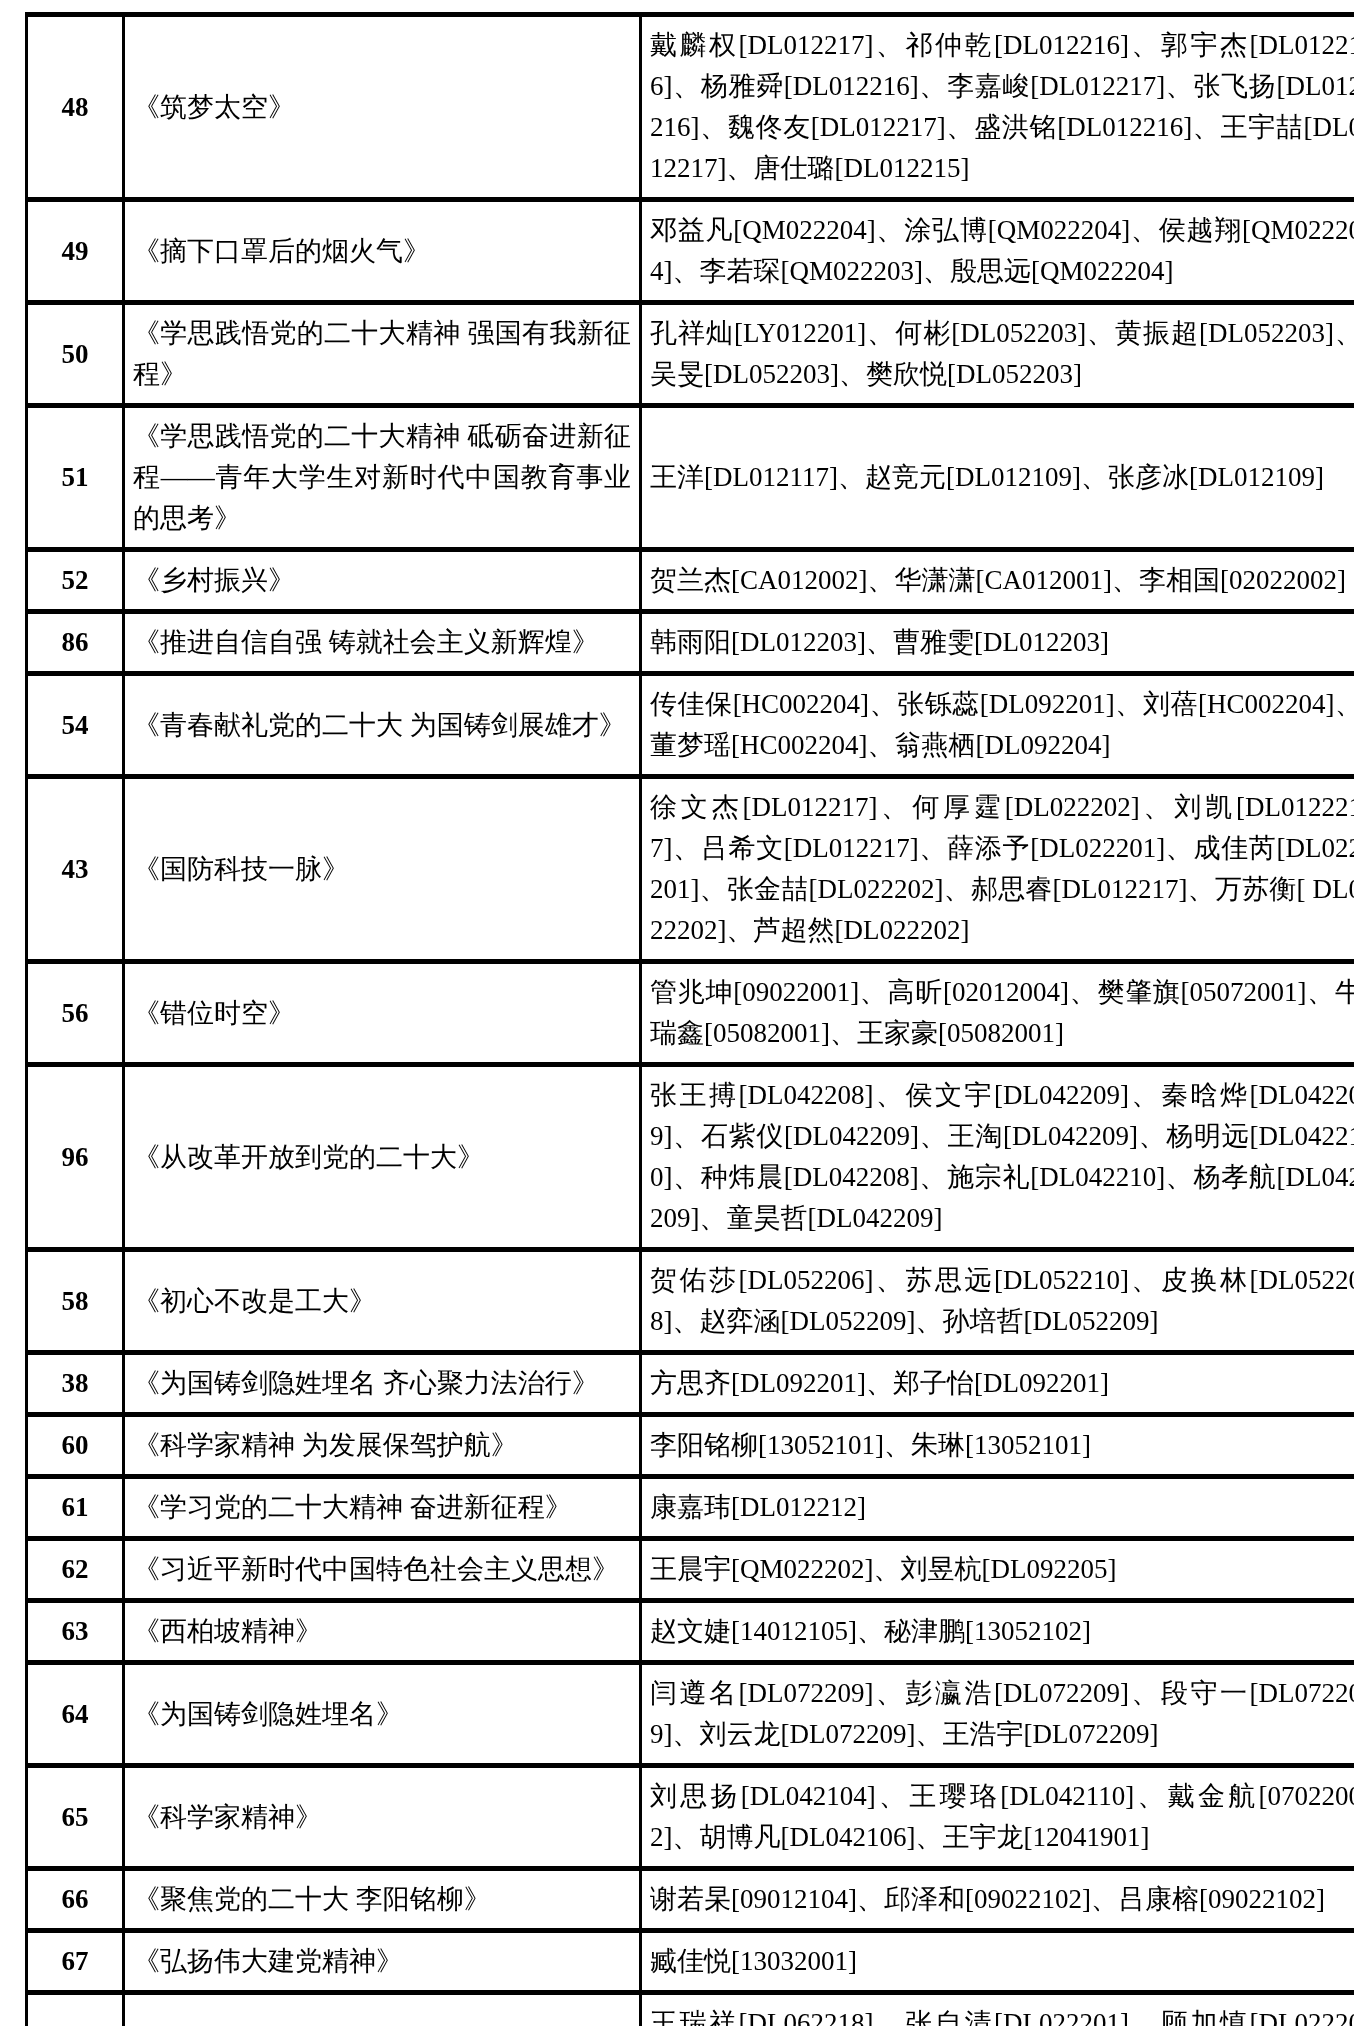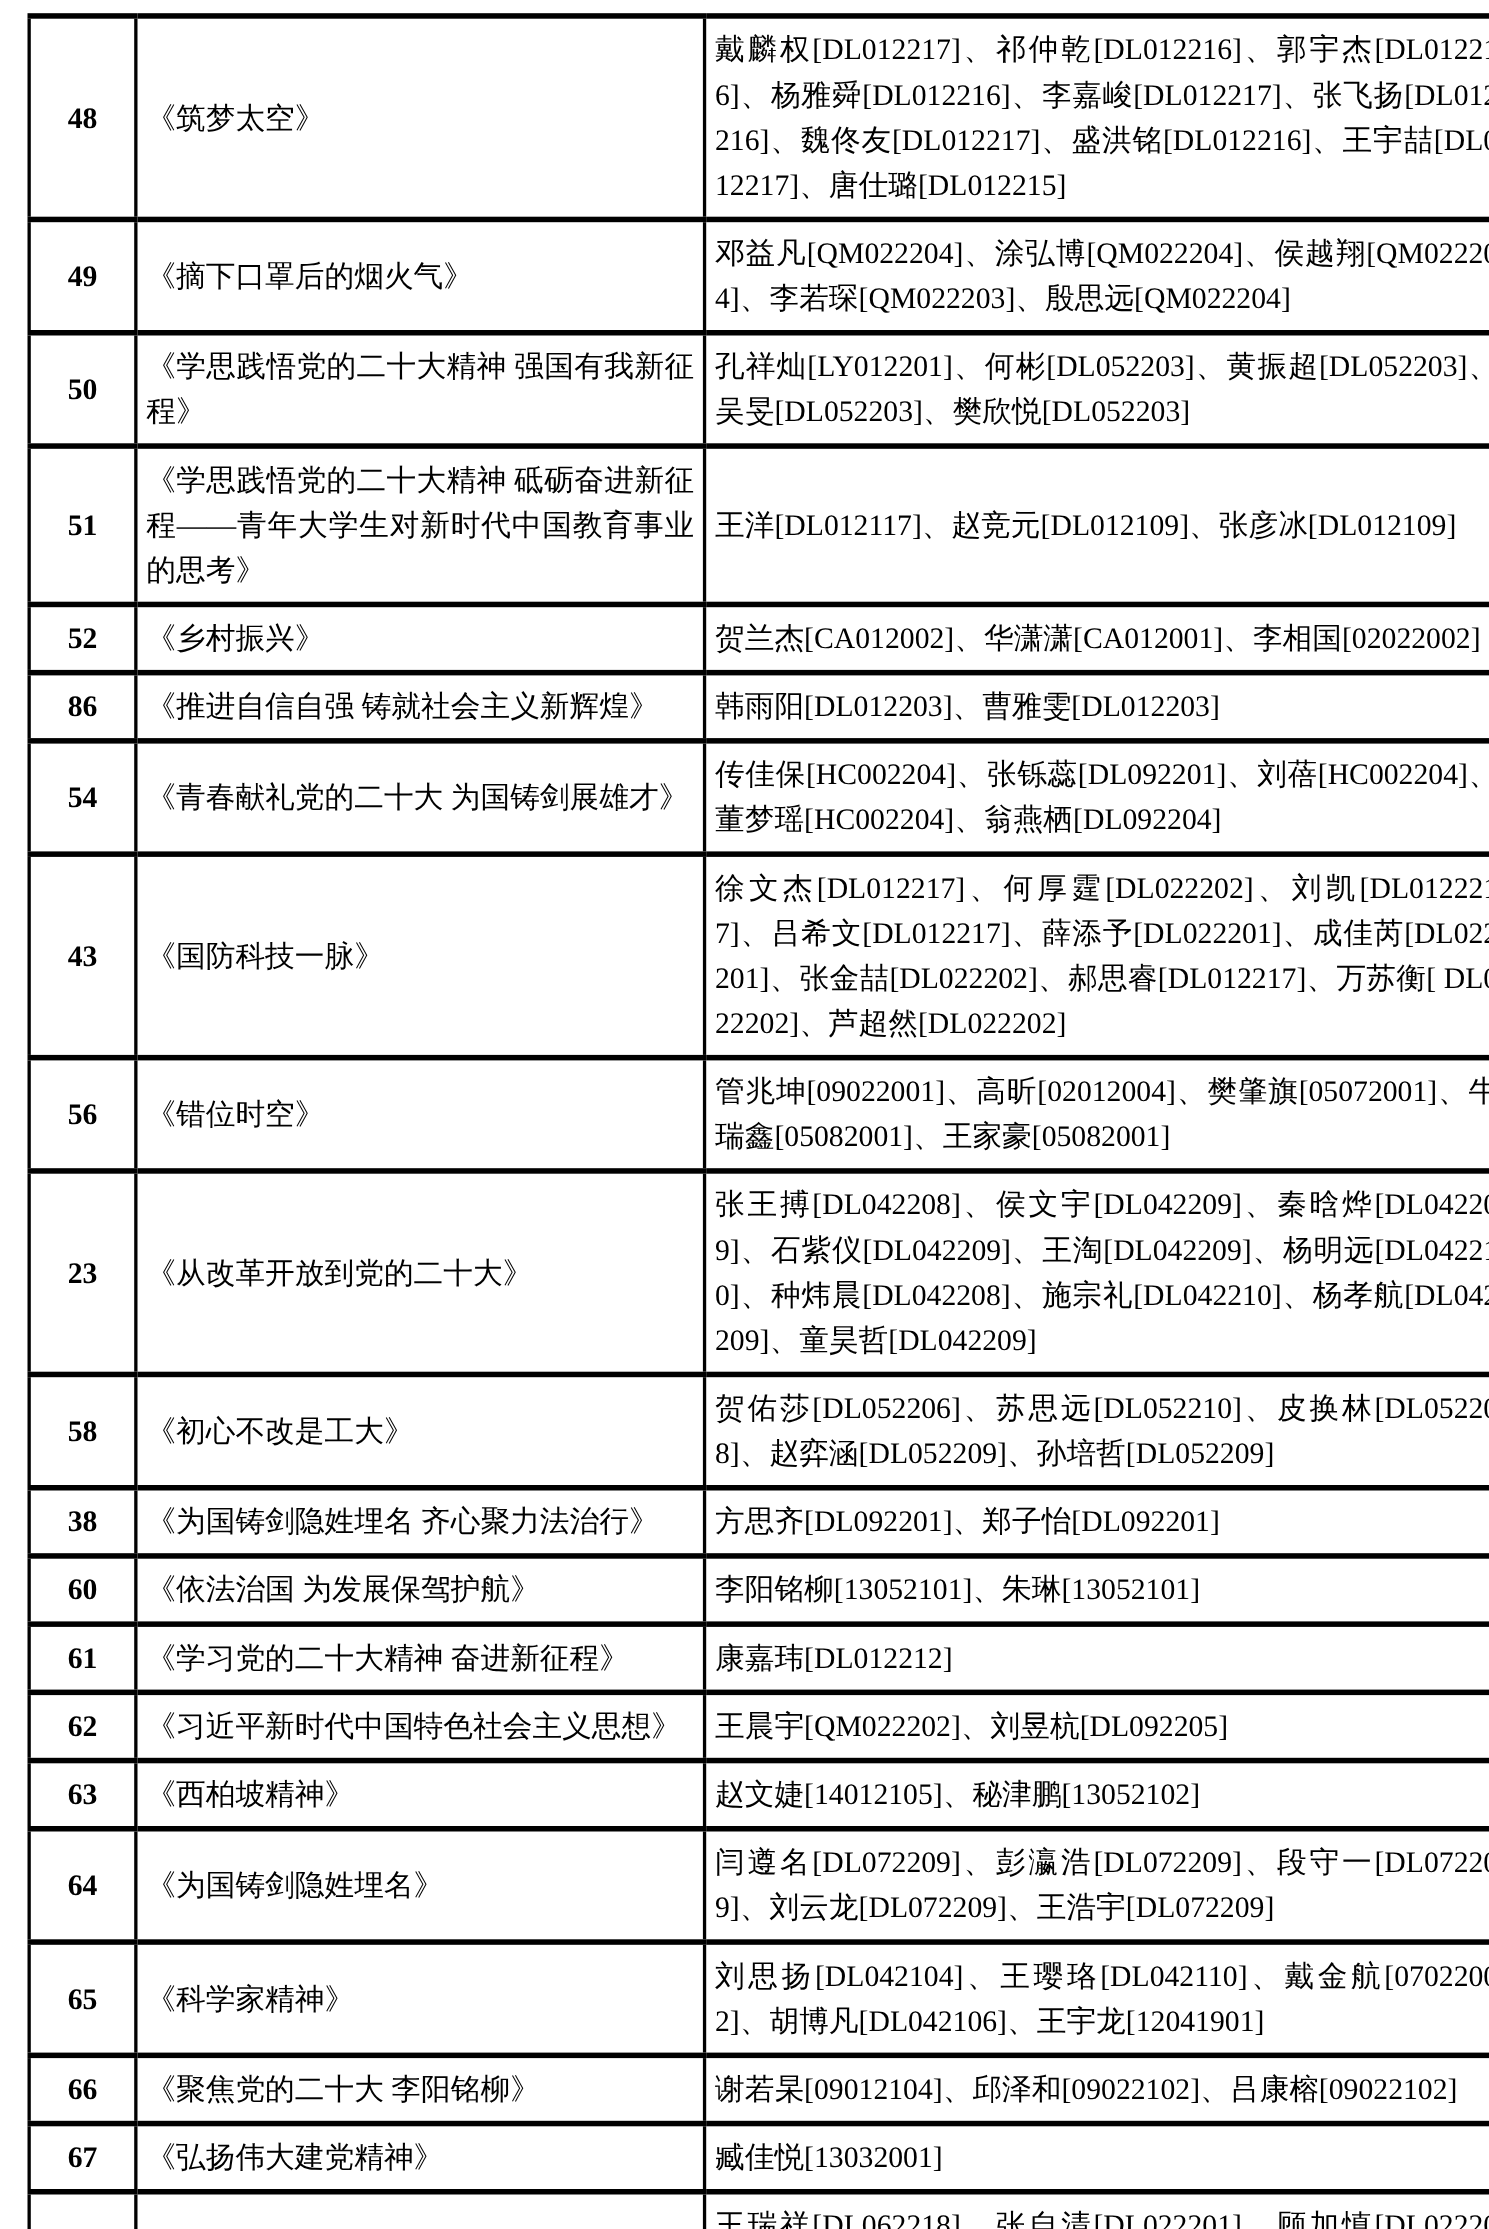--- a/index.html
+++ b/index.html
@@ -103,40 +103,40 @@
     <td class="col-authors">徐文杰[DL012217]、何厚霆[DL022202]、刘凯[DL0122217]、吕希文[DL012217]、薛添予[DL022201]、成佳芮[DL022201]、张金喆[DL022202]、郝思睿[DL012217]、万苏衡[ DL022202]、芦超然[DL022202]</td>
   </tr>
 
   <tr>
     <td class="col-num">56</td>
     <td class="col-title">《错位时空》</td>
     <td class="col-authors">管兆坤[09022001]、高昕[02012004]、樊肇旗[05072001]、牛瑞鑫[05082001]、王家豪[05082001]</td>
   </tr>
 
   <tr>
-    <td class="col-num">23</td>
+    <td class="col-num">96</td>
     <td class="col-title">《从改革开放到党的二十大》</td>
     <td class="col-authors">张王搏[DL042208]、侯文宇[DL042209]、秦晗烨[DL042209]、石紫仪[DL042209]、王淘[DL042209]、杨明远[DL042210]、种炜晨[DL042208]、施宗礼[DL042210]、杨孝航[DL042209]、童昊哲[DL042209]</td>
   </tr>
 
   <tr>
     <td class="col-num">58</td>
     <td class="col-title">《初心不改是工大》</td>
     <td class="col-authors">贺佑莎[DL052206]、苏思远[DL052210]、皮换林[DL052208]、赵弈涵[DL052209]、孙培哲[DL052209]</td>
   </tr>
 
   <tr>
     <td class="col-num">38</td>
     <td class="col-title">《为国铸剑隐姓埋名 齐心聚力法治行》</td>
     <td class="col-authors">方思齐[DL092201]、郑子怡[DL092201]</td>
   </tr>
 
   <tr>
     <td class="col-num">60</td>
-    <td class="col-title">《依法治国 为发展保驾护航》</td>
+    <td class="col-title">《科学家精神 为发展保驾护航》</td>
     <td class="col-authors">李阳铭柳[13052101]、朱琳[13052101]</td>
   </tr>
 
   <tr>
     <td class="col-num">61</td>
     <td class="col-title">《学习党的二十大精神 奋进新征程》</td>
     <td class="col-authors">康嘉玮[DL012212]</td>
   </tr>
 
   <tr>

